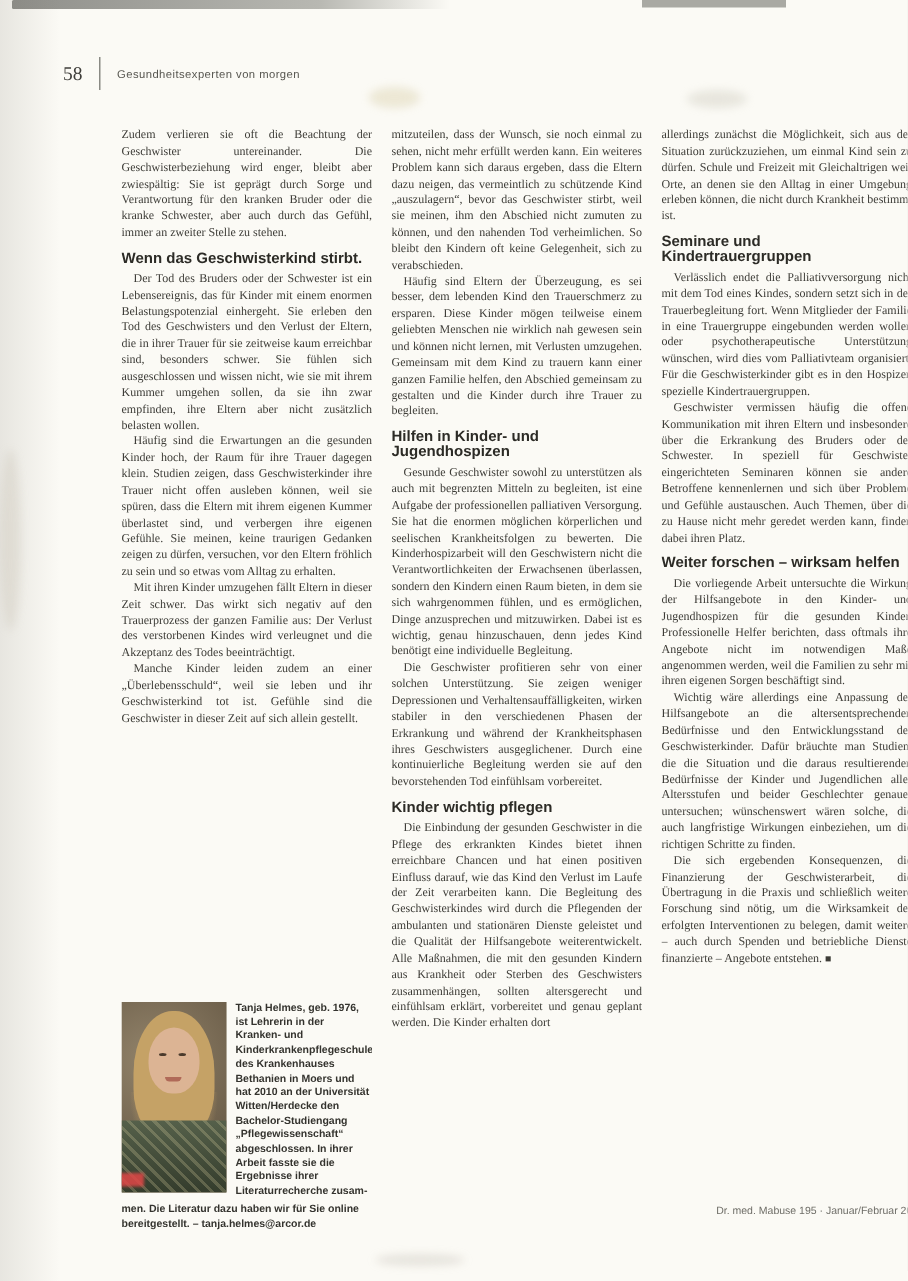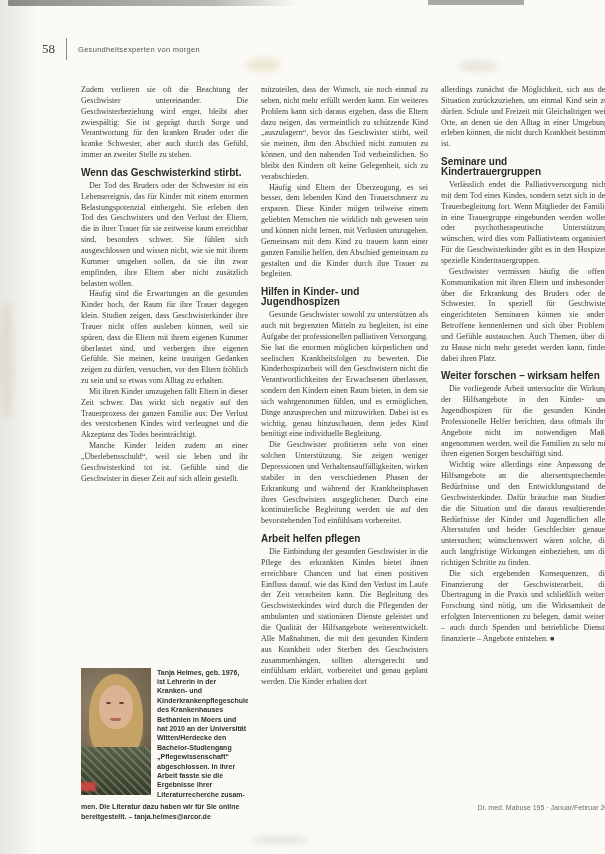--- a/index.html
+++ b/index.html
@@ -110,21 +110,21 @@
         <span class="email">– tanja.helmes@arcor.de</span>
       </p>
     </div>
 
     <div class="col">
       <p class="noindent">mitzuteilen, dass der Wunsch, sie noch einmal zu sehen, nicht mehr erfüllt werden kann. Ein weiteres Problem kann sich daraus ergeben, dass die Eltern dazu neigen, das vermeintlich zu schützende Kind „auszulagern“, bevor das Geschwister stirbt, weil sie meinen, ihm den Abschied nicht zumuten zu können, und den nahenden Tod verheimlichen. So bleibt den Kindern oft keine Gelegenheit, sich zu verabschieden.</p>
       <p>Häufig sind Eltern der Überzeugung, es sei besser, dem lebenden Kind den Trauerschmerz zu ersparen. Diese Kinder mögen teilweise einem geliebten Menschen nie wirklich nah gewesen sein und können nicht lernen, mit Verlusten umzugehen. Gemeinsam mit dem Kind zu trauern kann einer ganzen Familie helfen, den Abschied gemeinsam zu gestalten und die Kinder durch ihre Trauer zu begleiten.</p>
       <h3>Hilfen in Kinder- und Jugendhospizen</h3>
       <p>Gesunde Geschwister sowohl zu unterstützen als auch mit begrenzten Mitteln zu begleiten, ist eine Aufgabe der professionellen palliativen Versorgung. Sie hat die enormen möglichen körperlichen und seelischen Krankheitsfolgen zu bewerten. Die Kinderhospizarbeit will den Geschwistern nicht die Verantwortlichkeiten der Erwachsenen überlassen, sondern den Kindern einen Raum bieten, in dem sie sich wahrgenommen fühlen, und es ermöglichen, Dinge anzusprechen und mitzuwirken. Dabei ist es wichtig, genau hinzuschauen, denn jedes Kind benötigt eine individuelle Begleitung.</p>
       <p>Die Geschwister profitieren sehr von einer solchen Unterstützung. Sie zeigen weniger Depressionen und Verhaltensauffälligkeiten, wirken stabiler in den verschiedenen Phasen der Erkrankung und während der Krankheitsphasen ihres Geschwisters ausgeglichener. Durch eine kontinuierliche Begleitung werden sie auf den bevorstehenden Tod einfühlsam vorbereitet.</p>
-      <h3>Arbeit helfen pflegen</h3>
+      <h3>Kinder wichtig pflegen</h3>
       <p>Die Einbindung der gesunden Geschwister in die Pflege des erkrankten Kindes bietet ihnen erreichbare Chancen und hat einen positiven Einfluss darauf, wie das Kind den Verlust im Laufe der Zeit verarbeiten kann. Die Begleitung des Geschwisterkindes wird durch die Pflegenden der ambulanten und stationären Dienste geleistet und die Qualität der Hilfsangebote weiterentwickelt. Alle Maßnahmen, die mit den gesunden Kindern aus Krankheit oder Sterben des Geschwisters zusammenhängen, sollten altersgerecht und einfühlsam erklärt, vorbereitet und genau geplant werden. Die Kinder erhalten dort</p>
     </div>
 
     <div class="col">
       <p class="noindent">allerdings zunächst die Möglichkeit, sich aus der Situation zurückzuziehen, um einmal Kind sein zu dürfen. Schule und Freizeit mit Gleichaltrigen weil Orte, an denen sie den Alltag in einer Umgebung erleben können, die nicht durch Krankheit bestimmt ist.</p>
       <h3>Seminare und Kindertrauergruppen</h3>
       <p>Verlässlich endet die Palliativversorgung nicht mit dem Tod eines Kindes, sondern setzt sich in der Trauerbegleitung fort. Wenn Mitglieder der Familie in eine Trauergruppe eingebunden werden wollen oder psychotherapeutische Unterstützung wünschen, wird dies vom Palliativteam organisiert. Für die Geschwisterkinder gibt es in den Hospizen spezielle Kindertrauergruppen.</p>
       <p>Geschwister vermissen häufig die offene Kommunikation mit ihren Eltern und insbesondere über die Erkrankung des Bruders oder der Schwester. In speziell für Geschwister eingerichteten Seminaren können sie andere Betroffene kennenlernen und sich über Probleme und Gefühle austauschen. Auch Themen, über die zu Hause nicht mehr geredet werden kann, finden dabei ihren Platz.</p>
       <h3>Weiter forschen – wirksam helfen</h3>
       <p>Die vorliegende Arbeit untersuchte die Wirkung der Hilfsangebote in den Kinder- und Jugendhospizen für die gesunden Kinder. Professionelle Helfer berichten, dass oftmals ihre Angebote nicht im notwendigen Maße angenommen werden, weil die Familien zu sehr mit ihren eigenen Sorgen beschäftigt sind.</p>

